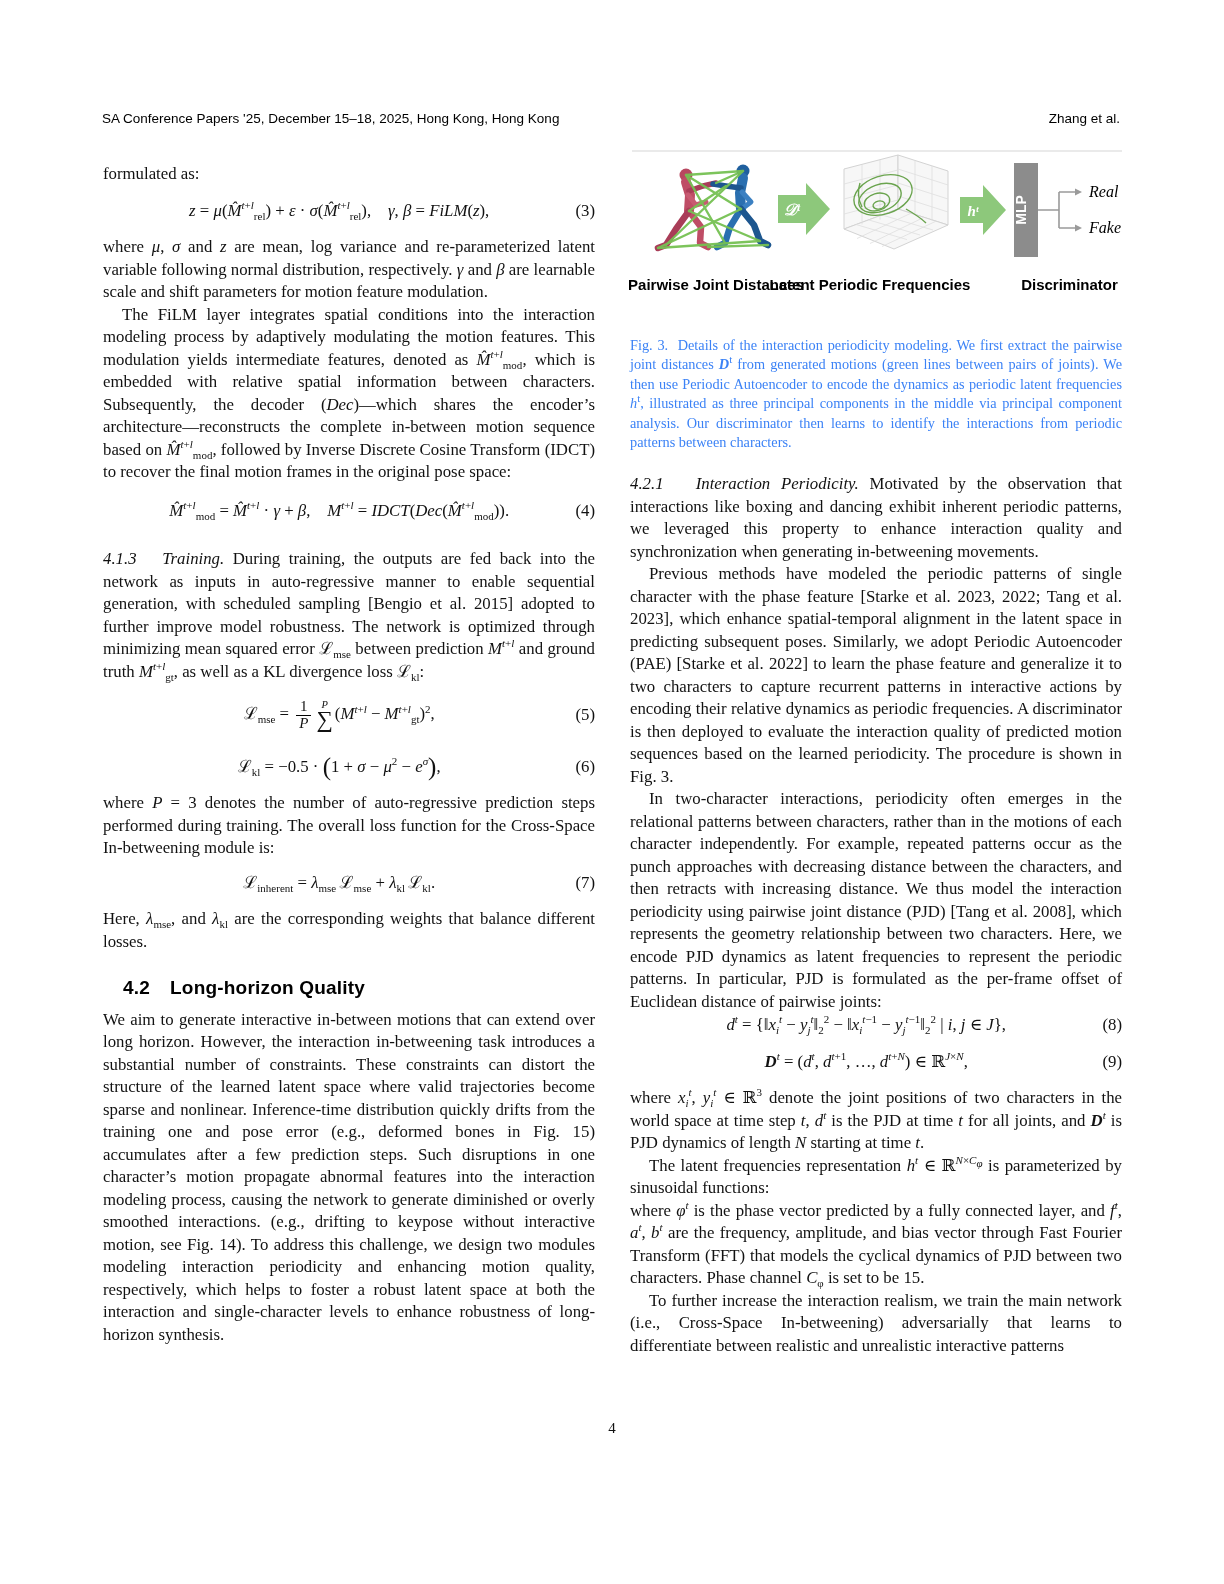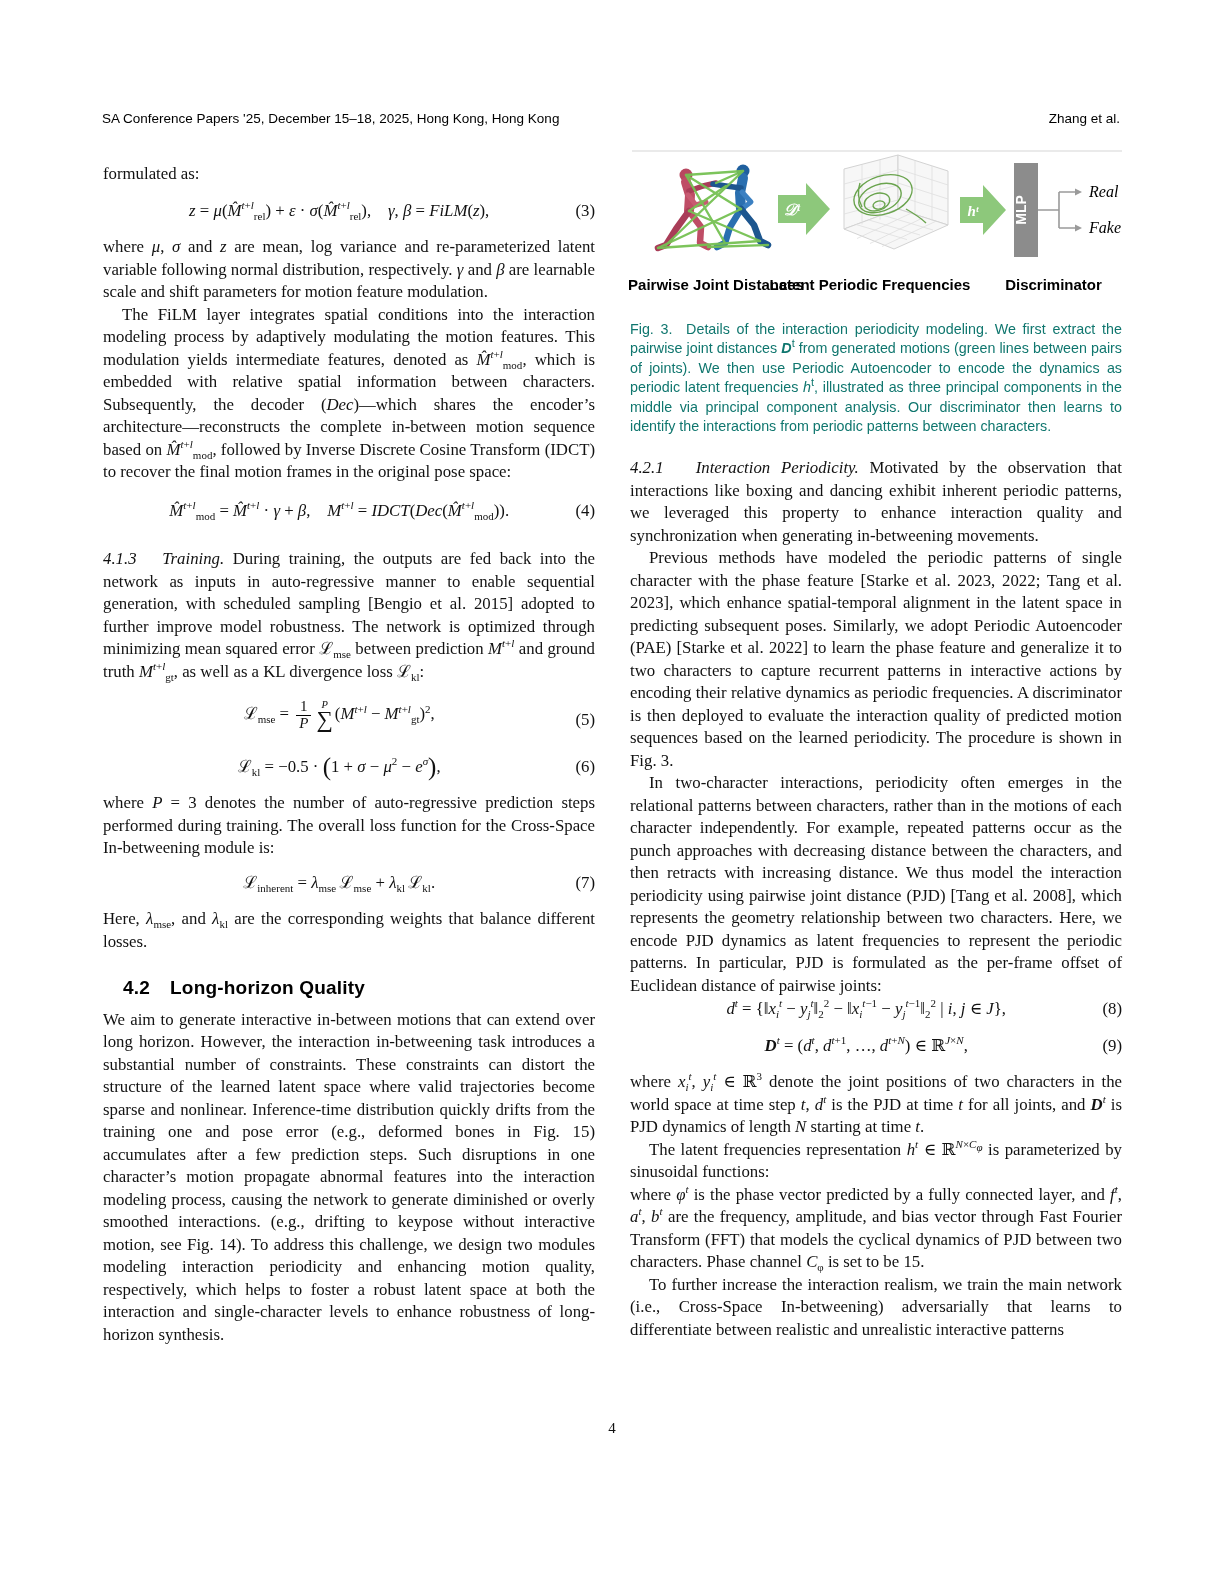--- a/index.html
+++ b/index.html
@@ -13,41 +13,41 @@
     position:absolute; top:111px; left:102px; width:1018px;
     display:flex; justify-content:space-between;
     font-family:"Liberation Sans","DejaVu Sans",sans-serif;
     font-size:13.5px; color:#000;
   }
   .col { position:absolute; width:492px; font-size:16.8px; line-height:22.5px; text-align:justify; }
   .col-left  { left:103px; top:163px; }
   .col-right { left:630px; top:145px; }
   p.body { text-align:justify; }
   p.ind { text-indent:19px; }
-  .eqrow { display:flex; align-items:flex-end; margin:14px 0; }
+  .eqrow { display:flex; align-items:center; margin:14px 0; }
   .eqbody { flex:1; text-align:center; font-size:16.8px; }
   .eqnum { margin-left:auto; }
   sub,sup { font-size:11px; line-height:0; }
   sub.u,sup.u { font-style:normal; }
   .frac { display:inline-flex; flex-direction:column; vertical-align:middle; text-align:center; line-height:1.05; font-size:15px; margin:0 3px; }
   .frac .fd { border-top:1px solid #000; padding:0 3px; }
   .sum { display:inline-flex; flex-direction:column; align-items:center; vertical-align:middle; line-height:0.9; margin:0 2px; }
   .sum .lim { font-size:10.5px; }
   .sum .sg { font-size:23px; }
   .bigp { font-size:25px; vertical-align:-3px; font-weight:400; }
   .h2 {
     font-family:"Liberation Sans","DejaVu Sans",sans-serif;
     font-size:19px; font-weight:600; letter-spacing:0.2px;
     margin:24px 0 9px 0; text-align:left; color:#000;
   }
   .h2 .num { margin-right:20px; font-weight:600;margin-left:20px; }
   .caption {
-    margin-top:24px;
-    font-family:Liberation Sans, sans-serif;
-    font-size:14.3px; line-height:19.6px; text-align:justify; color:#0f766e;
+    margin-top:40px;
+    font-family:Liberation Serif, serif;
+    font-size:14.3px; line-height:19.6px; text-align:justify; color:#3b82f6;
   }
   .figlabels { position:relative; height:22px; }
   .figlabel {
     position:absolute; font-family:"Liberation Sans","DejaVu Sans",sans-serif;
     font-weight:700; font-size:15px; color:#000; white-space:nowrap; text-align:center;
     transform:translateX(-50%);
   }
   .pagenum { position:absolute; top:1420px; left:0; width:100%; text-align:center; font-size:15px; }
   .mt8{margin-top:1px}.mt10{margin-top:10px}.mt12{margin-top:12px}.mt14{margin-top:14px}
   .mt16{margin-top:16px}.mt18{margin-top:26px}.mt24{margin-top:24px}.mt40{margin-top:20px}
@@ -193,21 +193,21 @@
           <polygon points="445,43.5 452,47 445,50.5" fill="#9a9a9a" stroke="none"></polygon>
           <polygon points="445,79.5 452,83 445,86.5" fill="#9a9a9a" stroke="none"></polygon>
         </g>
         <text x="459" y="52" font-family="Liberation Serif, DejaVu Serif, serif" font-style="italic" font-size="16" fill="#000">Real</text>
         <text x="459" y="88" font-family="Liberation Serif, DejaVu Serif, serif" font-style="italic" font-size="16" fill="#000">Fake</text>
       </svg>
 
       <div class="figlabels">
         <span class="figlabel" style="left:86px;">Pairwise Joint Distances</span>
         <span class="figlabel" style="left:240px;">Latent Periodic Frequencies</span>
-        <span class="figlabel" style="left:412px;padding-left:23px;">Discriminator</span>
+        <span class="figlabel" style="left:428px;padding-left:23px;">Discriminator</span>
       </div>
     </div>
 
     <p class="caption">Fig. 3.&nbsp; Details of the interaction periodicity modeling. We first extract the pairwise joint distances <b><i>D</i></b><sup>t</sup> from generated motions (green lines between pairs of joints). We then use Periodic Autoencoder to encode the dynamics as periodic latent frequencies <i>h</i><sup>t</sup>, illustrated as three principal components in the middle via principal component analysis. Our discriminator then learns to identify the interactions from periodic patterns between characters.</p>
 
     <p class="body mt40"><i>4.2.1&nbsp;&nbsp;&nbsp;Interaction Periodicity.</i> Motivated by the observation that interactions like boxing and dancing exhibit inherent periodic patterns, we leveraged this property to enhance interaction quality and synchronization when generating in-betweening movements.</p>
     <p class="body ind">Previous methods have modeled the periodic patterns of single character with the phase feature [Starke et al. 2023, 2022; Tang et al. 2023], which enhance spatial-temporal alignment in the latent space in predicting subsequent poses. Similarly, we adopt Periodic Autoencoder (PAE) [Starke et al. 2022] to learn the phase feature and generalize it to two characters to capture recurrent patterns in interactive actions by encoding their relative dynamics as periodic frequencies. A discriminator is then deployed to evaluate the interaction quality of predicted motion sequences based on the learned periodicity. The procedure is shown in Fig. 3.</p>
     <p class="body ind">In two-character interactions, periodicity often emerges in the relational patterns between characters, rather than in the motions of each character independently. For example, repeated patterns occur as the punch approaches with decreasing distance between the characters, and then retracts with increasing distance. We thus model the interaction periodicity using pairwise joint distance (PJD) [Tang et al. 2008], which represents the geometry relationship between two characters. Here, we encode PJD dynamics as latent frequencies to represent the periodic patterns. In particular, PJD is formulated as the per-frame offset of Euclidean distance of pairwise joints:</p>
 
     <div class="eqrow mt8">

